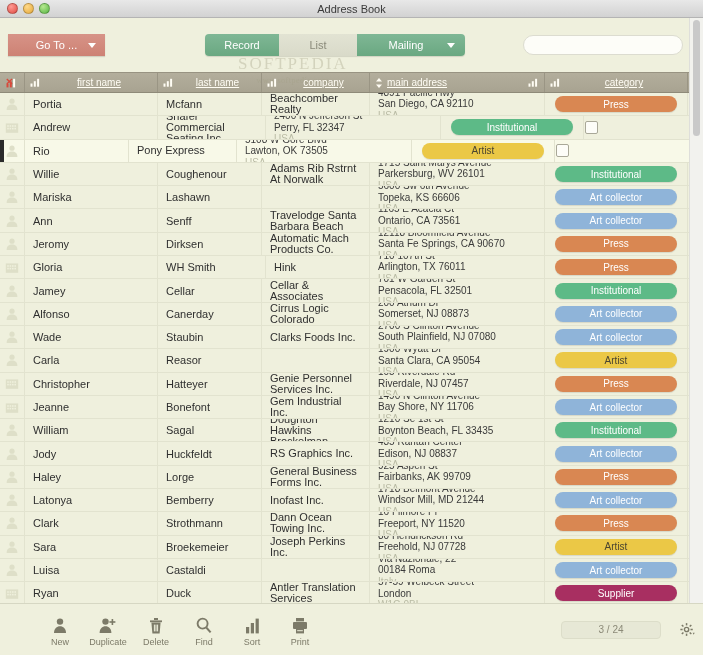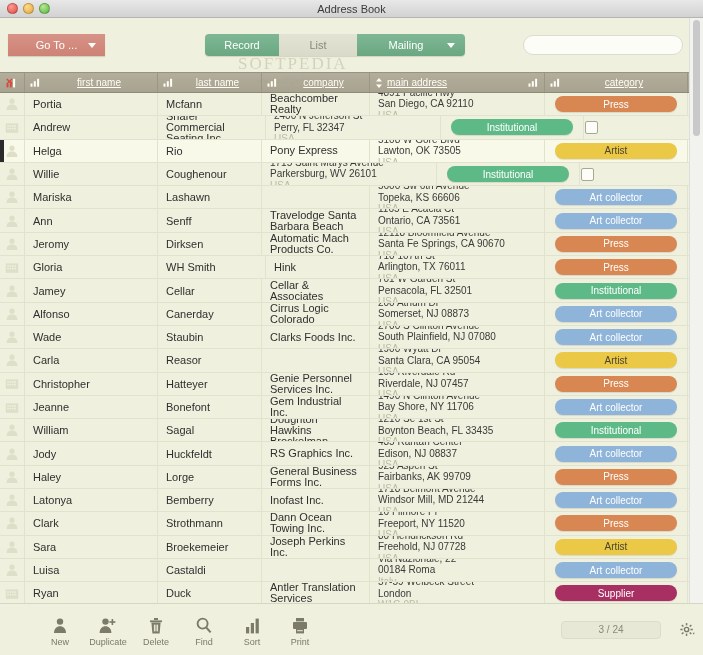--- a/index.html
+++ b/index.html
@@ -401,23 +401,20 @@
           </div>
         </div>
         <div class="row selected" style="height: 23.3px;">
           <div class="sel-marker"></div>
           <div class="cell icon-cell" style="width:25px">
             <svg width="14" height="14" viewBox="0 0 14 14">
               <circle cx="7" cy="4.2" r="2.6" fill="#dedfc8"></circle>
               <path d="M1.6 13 C1.6 9.4 4 7.6 7 7.6 C10 7.6 12.4 9.4 12.4 13 Z" fill="#dedfc8"></path>
             </svg>
           </div>
-          <div class="cell" style="width:133px">
-            <span>Helga</span>
-          </div>
           <div class="cell" style="width:104px">
             <span>Rio</span>
           </div>
           <div class="cell" style="width:108px">
             <span style="line-height:11px">Pony Express</span>
           </div>
           <div class="cell addr" style="width:175px">
             <span>5108 W Gore Blvd</span>
             <span>Lawton, OK 73505</span>
             <span class="ln3">USA</span>
@@ -436,20 +433,23 @@
             <svg width="14" height="14" viewBox="0 0 14 14">
               <circle cx="7" cy="4.2" r="2.6" fill="#dedfc8"></circle>
               <path d="M1.6 13 C1.6 9.4 4 7.6 7 7.6 C10 7.6 12.4 9.4 12.4 13 Z" fill="#dedfc8"></path>
             </svg>
           </div>
           <div class="cell" style="width:133px">
             <span>Willie</span>
           </div>
           <div class="cell" style="width:104px">
             <span>Coughenour</span>
+          </div>
+          <div class="cell" style="width:108px">
+            <span style="line-height:11px">Adams Rib Rstrnt At Norwalk</span>
           </div>
           <div class="cell addr" style="width:175px">
             <span>1715 Saint Marys Avenue</span>
             <span>Parkersburg, WV 26101</span>
             <span class="ln3">USA</span>
           </div>
           <div class="cell cat" style="width:143px">
             <div class="pill" style="background:#5dba87">
               <span>Institutional</span>
             </div>

